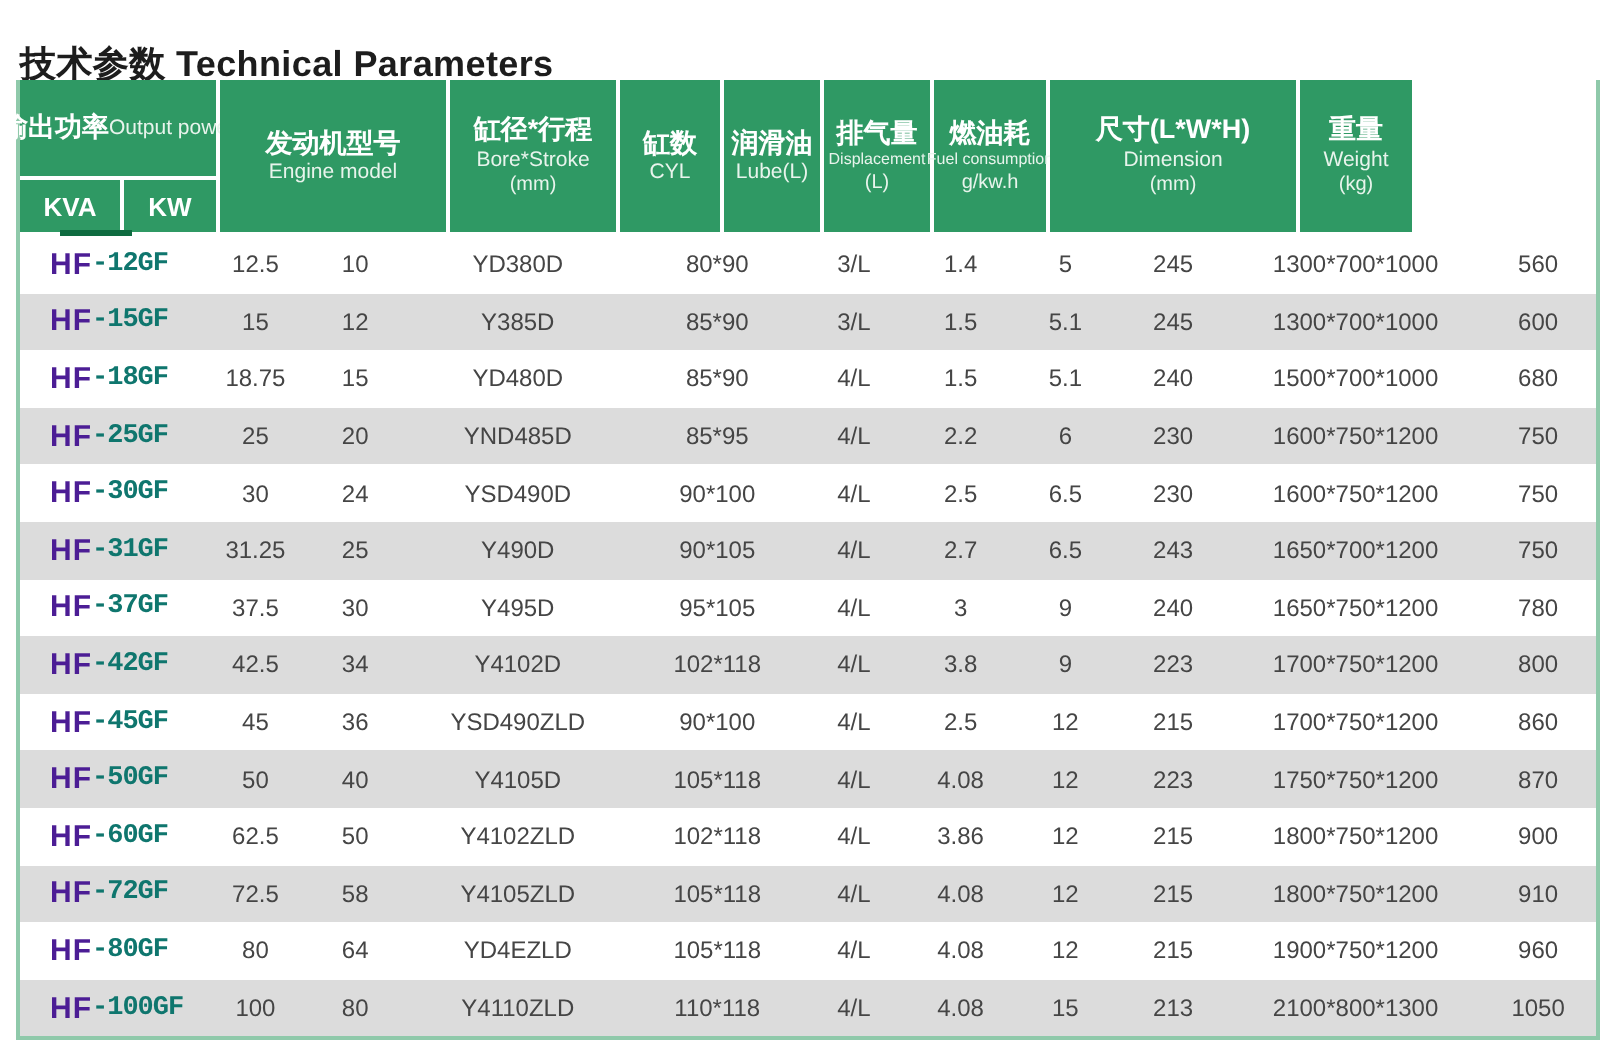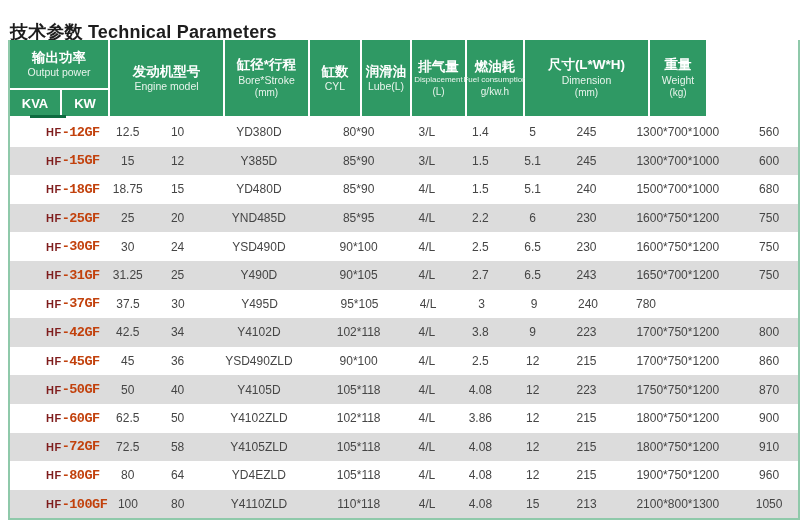--- a/index.html
+++ b/index.html
@@ -31,43 +31,43 @@
   .w-model{width:92px;}
   .w-engine{width:115px;} .w-bore{width:85px;} .w-cyl{width:52px;}
   .w-disp{width:55px;} .w-lube{width:50px;} .w-fuel{width:58px;}
   .w-dim{width:125px;} .w-weight{width:58px;}
   .hgroup{
     width:100px;box-sizing:border-box;border-right:2px solid #ffffff;
     display:flex;flex-direction:column;background:#ffffff;
   }
   .hgroup-top{
     background:#2f9964;color:#fff;height:48px;
-    display:flex;flex-direction:column;align-items:center;justify-content:center;line-height:1.15;
+    display:flex;flex-direction:row;align-items:center;justify-content:center;line-height:1.15;
   }
   .hgroup-bottom{display:flex;height:26px;margin-top:2px;flex:1;}
   .hsub{
     background:#2f9964;color:#ffffff;font-size:13px;font-weight:bold;
     display:flex;align-items:center;justify-content:center;box-sizing:border-box;
   }
   .hsub.kva{width:52px;border-right:2px solid #ffffff;}
   .hsub.kw{width:46px;text-align:center;}
   .header-accent{
     position:absolute;left:20px;bottom:-2px;width:36px;height:3px;background:#0e6b40;
   }
   
   .tbody{margin-top:2px;}
   .trow{display:flex;height:28.6px;background:#ffffff;}
   .trow.alt{background:#dcdcdc;}
   .tcell{
     box-sizing:border-box;display:flex;align-items:center;justify-content:center;
     font-size:12px;color:#454545;white-space:nowrap;
   }
   .tcell.c0{justify-content:flex-start;padding-left:15px;}
-  .m-hf{font-size:11px;font-weight:800;color:#7f1d1d;letter-spacing:.5px;margin-left:21px;}
-  .m-sfx{font-size:13.5px;font-weight:bold;color:#c2410c;font-family:"Liberation Mono", monospace;letter-spacing:-.5px;}
+  .m-hf{font-size:15px;font-weight:800;color:#4c1d95;letter-spacing:.5px;}
+  .m-sfx{font-size:13.5px;font-weight:bold;color:#0f766e;font-family:"Liberation Mono", monospace;letter-spacing:-.5px;}
   .c0{width:92px;} .c1{width:52px;} .c2{width:48px;} .c3{width:115px;}
   .c4{width:85px;} .c5{width:52px;} .c6{width:55px;} .c7{width:50px;}
   .c8{width:58px;} .c9{width:125px;} .c10{width:58px;}
 </style>
 </head>
 <body>
 
 <div class="page-title">技术参数 Technical Parameters</div>
 
 <div class="spec-table">
@@ -236,20 +236,21 @@
           <span class="m-sfx">-37GF</span>
         </div>
         <div class="tcell c1">37.5</div>
         <div class="tcell c2">30</div>
         <div class="tcell c3">Y495D</div>
         <div class="tcell c4">95*105</div>
         <div class="tcell c5">4/L</div>
         <div class="tcell c6">3</div>
         <div class="tcell c7">9</div>
         <div class="tcell c8">240</div>
+        <div class="tcell c9">1650*750*1200</div>
         <div class="tcell c10">780</div>
       </div>
       <div class="trow alt">
         <div class="tcell c0">
           <span class="m-hf">HF</span>
           <span class="m-sfx">-42GF</span>
         </div>
         <div class="tcell c1">42.5</div>
         <div class="tcell c2">34</div>
         <div class="tcell c3">Y4102D</div>

